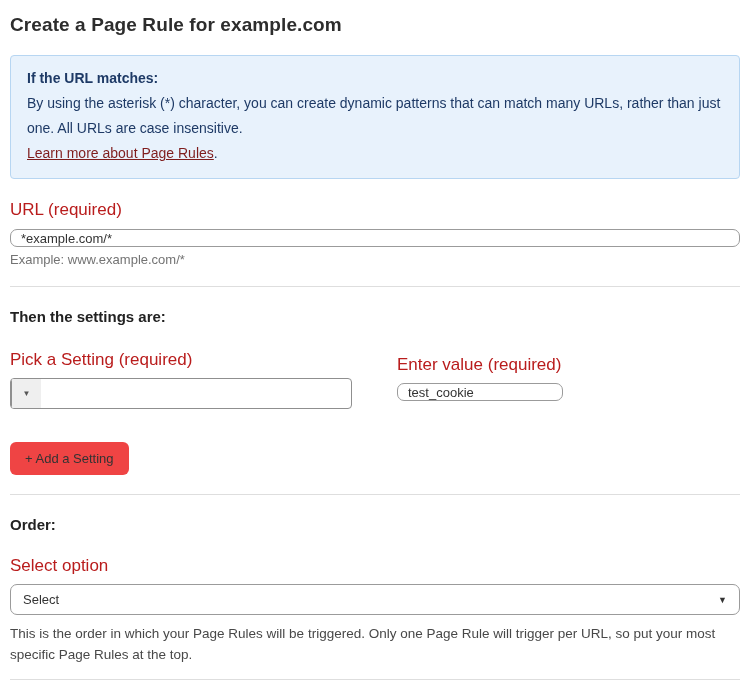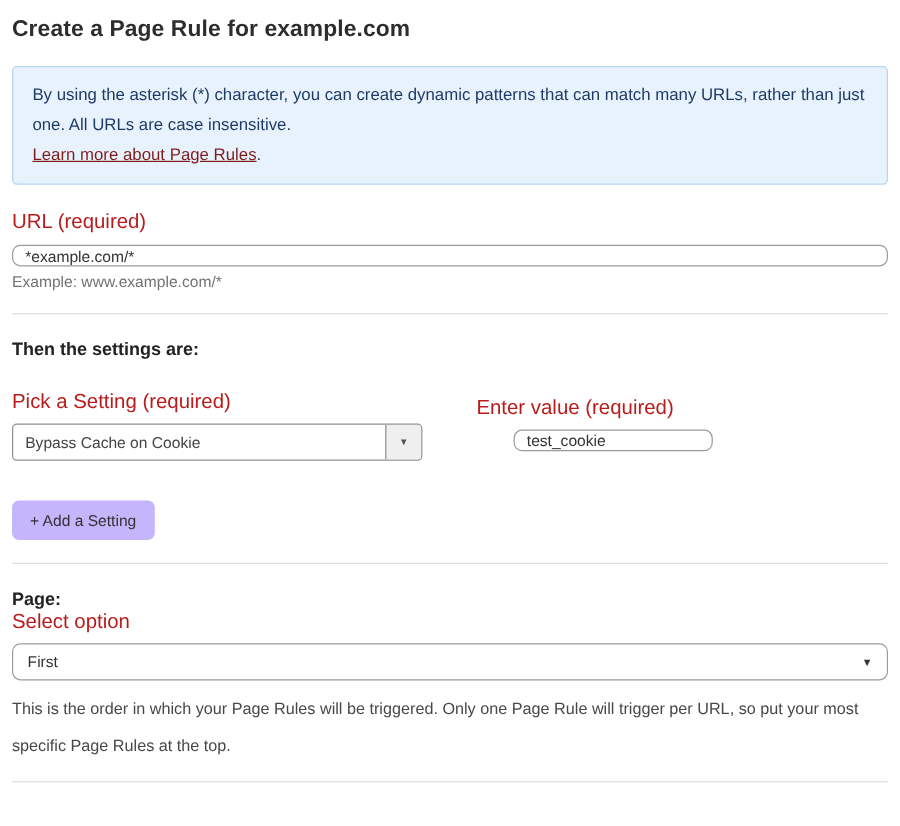--- a/index.html
+++ b/index.html
@@ -105,35 +105,34 @@
     border-left: 1px solid #8f8f8f;
     display: flex;
     align-items: center;
     justify-content: center;
     font-size: 8px;
     color: #555;
   }
   .value-input {
     width: 166px;
     margin-top: 8px;
-    margin-left: 31px;
   }
   .add-setting-button {
     display: inline-block;
     margin-top: 33px;
-    background: #c4b5fd;
+    background: #ef4444;
     border: none;
     border-radius: 6px;
     padding: 9px 15px;
     font-size: 13px;
     color: #333;
     font-family: "Liberation Sans", "DejaVu Sans", sans-serif;
     cursor: pointer;
   }
-  .order-label { }
+  .order-label { margin-top: 23px; }
   .order-select {
     margin-top: 8px;
     height: 31px;
     display: flex;
     align-items: center;
     justify-content: space-between;
     border: 1px solid #9b9b9b;
     border-radius: 7px;
     padding: 0 12px;
     font-size: 13px;
@@ -141,69 +140,69 @@
     background: #fff;
     cursor: pointer;
   }
   .order-select .arrow {
     font-size: 9px;
     color: #333;
   }
   .order-helper {
     margin-top: 8px;
     font-size: 13.5px;
-    line-height: 31px;
+    line-height: 21px;
     color: #484848;
     max-width: 732px;
   }
   .divider-bottom { margin-top: 14px; }
 </style>
 </head>
 <body>
 
 
 
 <h1 class="page-title">Create a Page Rule for example.com</h1>
 
 <div class="info-box">
+  <div class="info-heading">If the URL matches:</div>
   <div class="info-body"><span>By using the asterisk (*) character, you can create dynamic patterns that can match many URLs, rather than just one. All URLs are case insensitive.</span></div>
   <div><a class="info-link">Learn more about Page Rules</a><span>.</span></div>
 </div>
 
 <div class="field-label url-label">URL (required)</div>
 <input class="text-input" type="text" value="*example.com/*" style="">
 <div class="helper-text">Example: www.example.com/*</div>
 
 <hr class="divider">
 
 <h2 class="section-heading">Then the settings are:</h2>
 
 <div class="settings-row">
   <div class="settings-col-setting">
     <div class="field-label">Pick a Setting (required)</div>
     <div class="select-box">
-      <div class="select-value">Bypass Cache on Cookie</div>
       <div class="select-arrow-section">▼</div>
     </div>
   </div>
   <div class="settings-col-value">
     <div class="field-label">Enter value (required)</div>
     <input class="text-input value-input" type="text" value="test_cookie" style="">
   </div>
 </div>
 
 <button class="add-setting-button">+ Add a Setting</button>
 
 <hr class="divider">
 
-<h2 class="section-heading">Page:</h2>
+<h2 class="section-heading">Order:</h2>
 
 <div class="field-label order-label">Select option</div>
 <div class="order-select">
-  <span>First</span>
+  <span>Select</span>
   <span class="arrow">▼</span>
 </div>
 <div class="order-helper">This is the order in which your Page Rules will be triggered. Only one Page Rule will trigger per URL, so put your most specific Page Rules at the top.</div>
 
 <hr class="divider divider-bottom">
 
 
 
 
 

